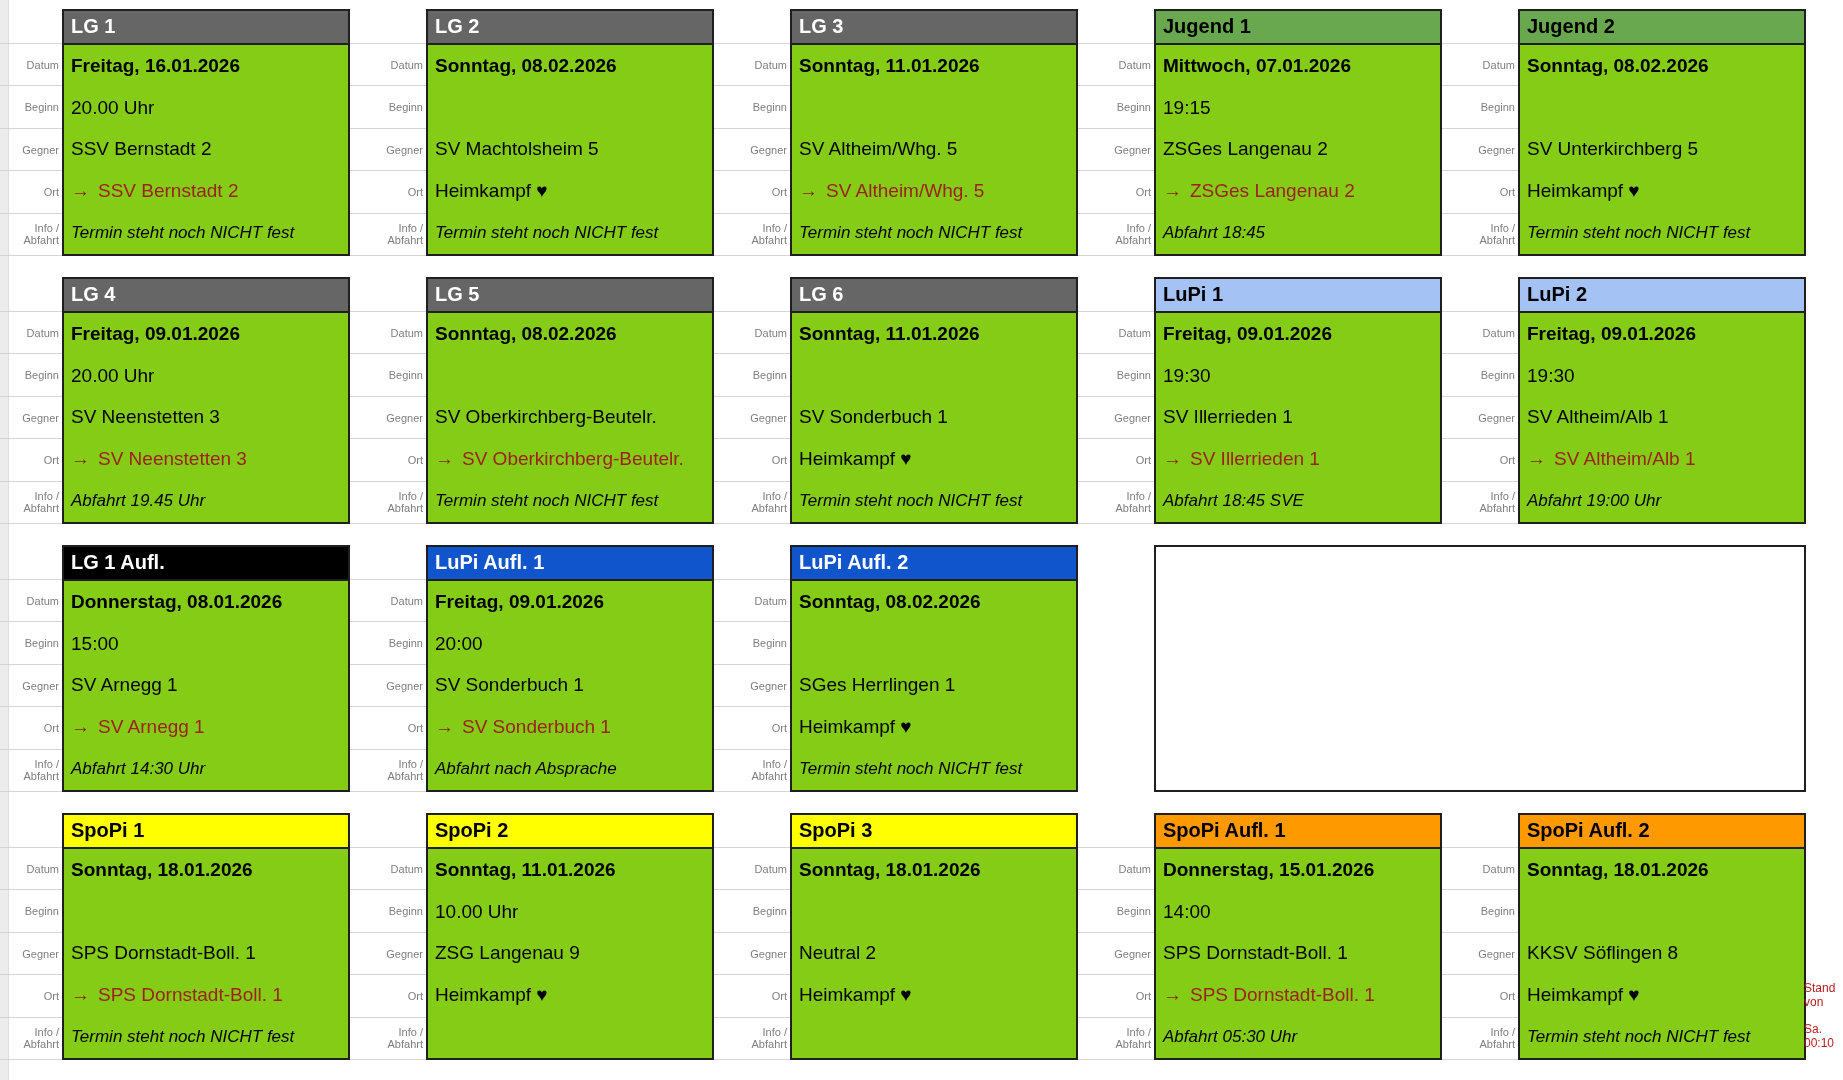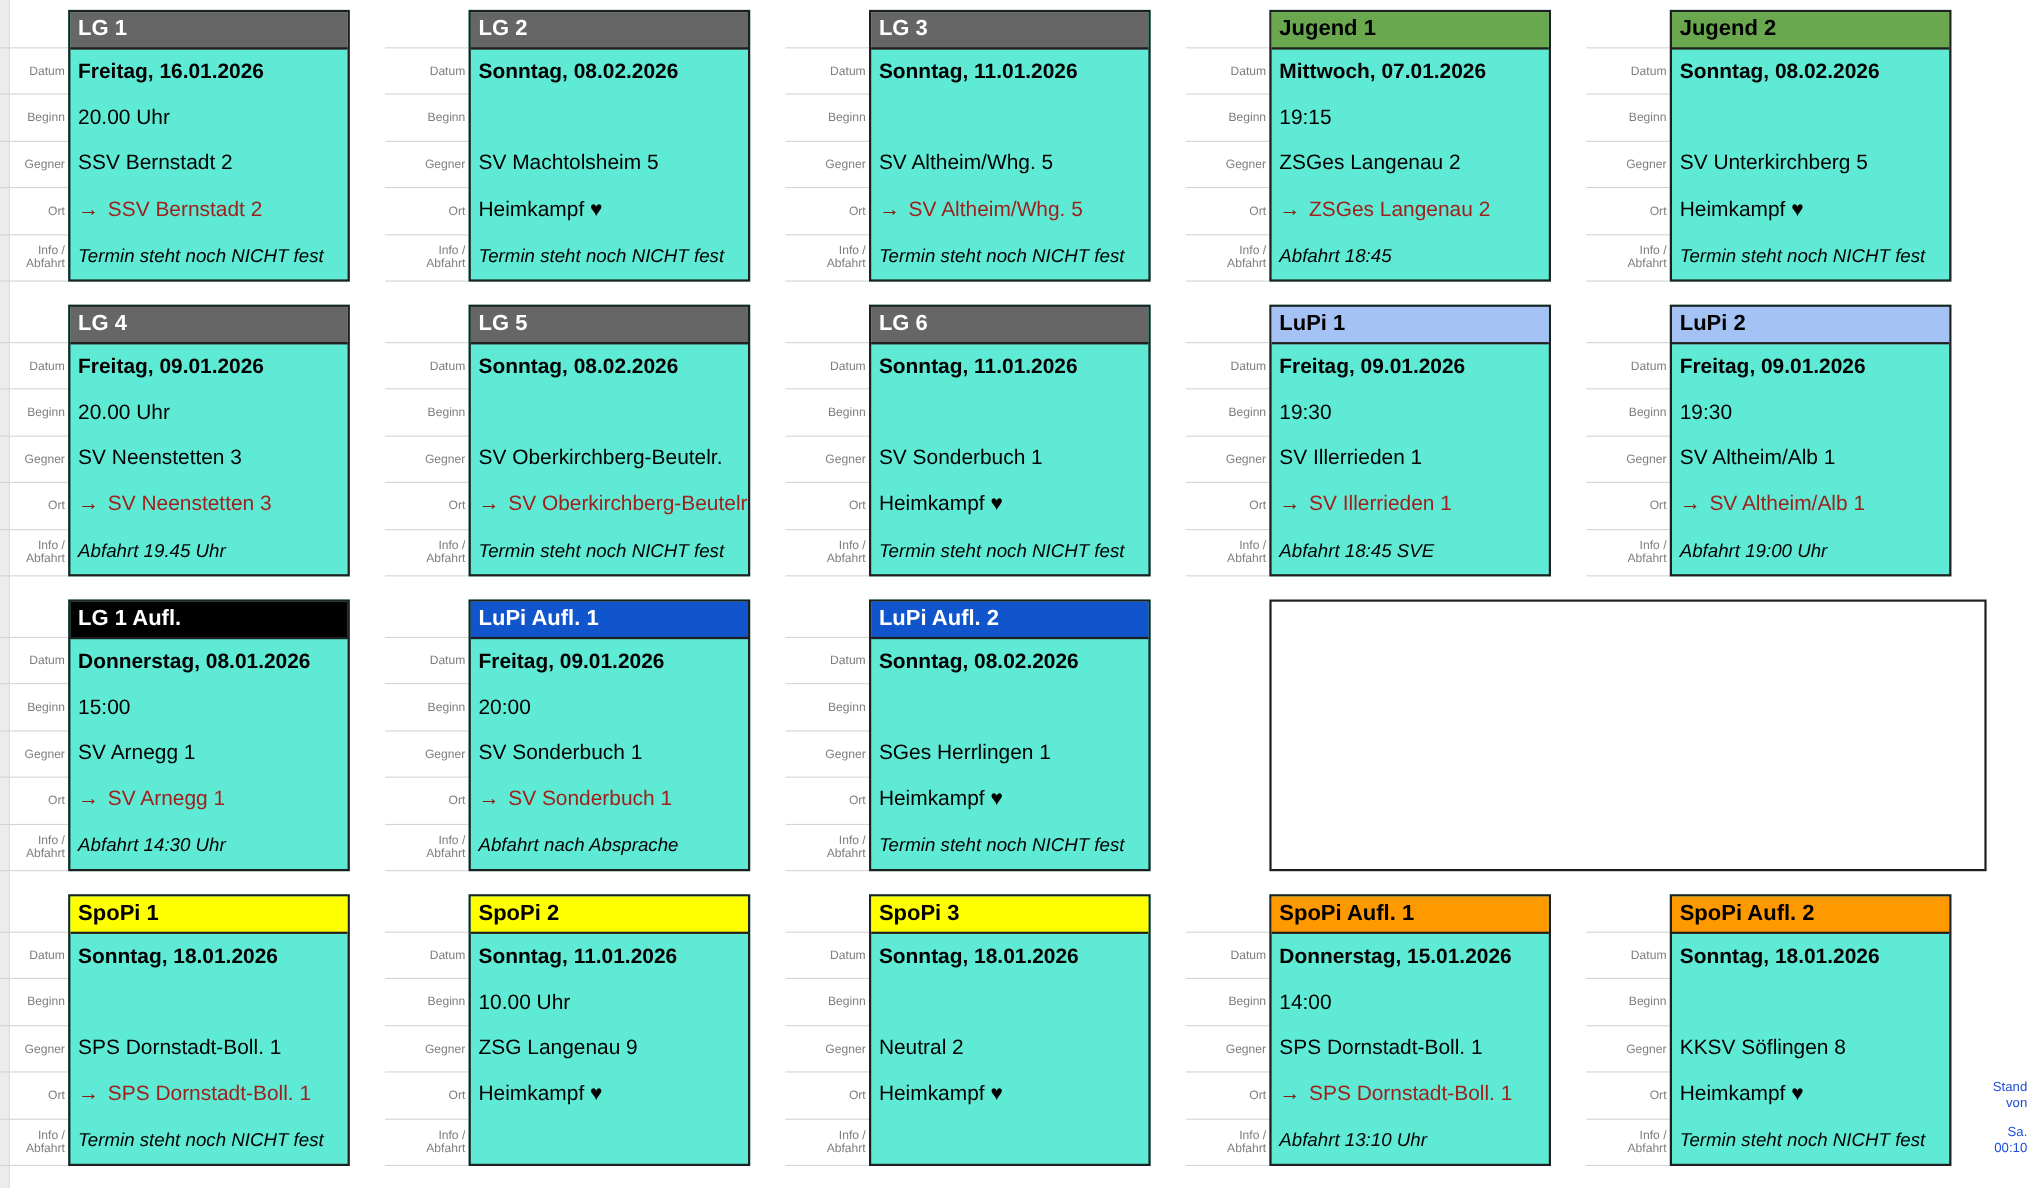--- a/index.html
+++ b/index.html
@@ -11,22 +11,22 @@
   .cell{position:absolute;width:364px;height:247px;display:flex;}
   .gutter{width:76px;box-sizing:border-box;padding-top:34px;display:flex;flex-direction:column;flex:0 0 auto;}
   .gl{
     flex:1;display:flex;align-items:center;justify-content:flex-end;
     padding-right:3px;font-size:11px;line-height:12px;color:#7e7e7e;
     border-top:1px solid #d4d4d4;text-align:right;overflow:hidden;
   }
   .gl:last-child{border-bottom:1px solid #d4d4d4;}
   .gl-info{flex-direction:column;justify-content:center;align-items:flex-end;}
   .card{
-    width:256px;height:247px;box-sizing:border-box;flex:0 0 auto;
-    border:2px solid #1f1f1f;background:#5eead4;display:flex;flex-direction:column;
+    width:288px;height:247px;box-sizing:border-box;flex:0 0 auto;
+    border:2px solid #1f1f1f;background:#84cc16;display:flex;flex-direction:column;
   }
   .hdr{
     flex:0 0 auto;height:34px;box-sizing:border-box;border-bottom:2px solid #1f1f1f;
     font-size:20px;font-weight:bold;line-height:31px;padding-left:7px;
     white-space:nowrap;overflow:hidden;
   }
   .hdr-gray{background:#666666;color:#ffffff;}
   .hdr-green{background:#6aa84f;color:#000000;}
   .hdr-lightblue{background:#a4c2f4;color:#000000;}
   .hdr-black{background:#000000;color:#ffffff;}
@@ -36,22 +36,22 @@
   .r{
     flex:1;display:flex;align-items:center;padding-left:7px;
     font-size:19px;color:#000000;white-space:nowrap;overflow:hidden;
   }
   .r.datum{font-weight:bold;}
   .r.info{font-style:italic;font-size:17px;}
   .r.away{color:#9e211c;}
   .arrow{font-weight:bold;color:#8a1a10;margin-right:8px;font-size:19px;}
   .empty-box{position:absolute;box-sizing:border-box;border:2px solid #1f1f1f;background:#ffffff;}
   .stand{
-    position:absolute;left:1804px;top:981px;width:39px;text-align:right;
-    color:#1d4ed8;font-size:12px;line-height:14px;
+    position:absolute;left:1804px;top:981px;width:39px;text-align:left;
+    color:#b91c1c;font-size:12px;line-height:14px;
   }
   .stand .gap{margin-top:13px;}
 </style>
 </head>
 <body>
 
 <div class="edge-strip"></div>
 
 <div class="cell" style="left:-14px;top:9px">
   <div class="gutter">
@@ -434,21 +434,21 @@
   </div>
   <div class="card">
     <div class="hdr hdr-orange">SpoPi Aufl. 1</div>
     <div class="r datum">Donnerstag, 15.01.2026</div>
     <div class="r">14:00</div>
     <div class="r">SPS Dornstadt-Boll. 1</div>
     <div class="r away">
         <span class="arrow">→</span>
         <span>SPS Dornstadt-Boll. 1</span>
       </div>
-    <div class="r info">Abfahrt 13:10 Uhr</div>
+    <div class="r info">Abfahrt 05:30 Uhr</div>
   </div>
 </div>
 
 <div class="cell" style="left:1442px;top:813px">
   <div class="gutter">
     <div class="gl">Datum</div>
     <div class="gl">Beginn</div>
     <div class="gl">Gegner</div>
     <div class="gl">Ort</div>
     <div class="gl gl-info">

